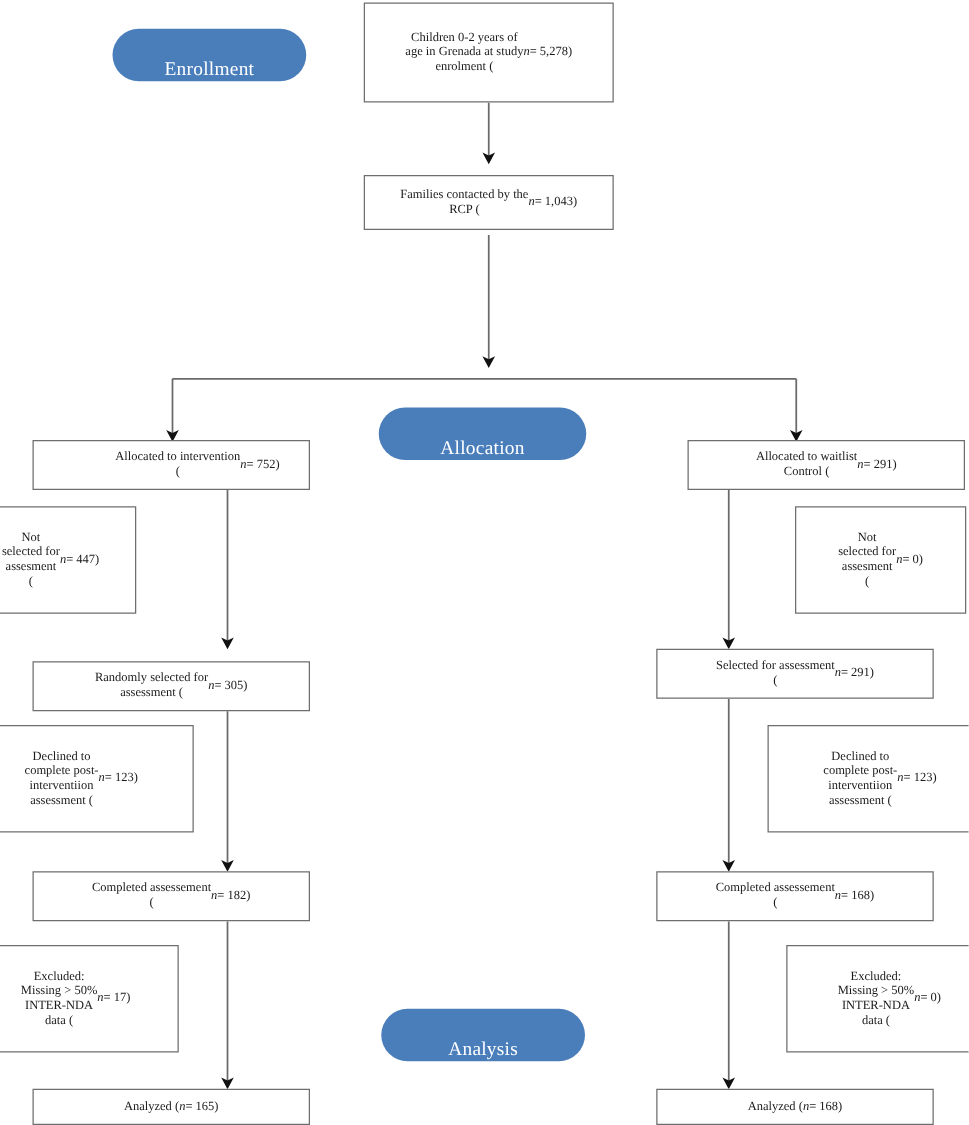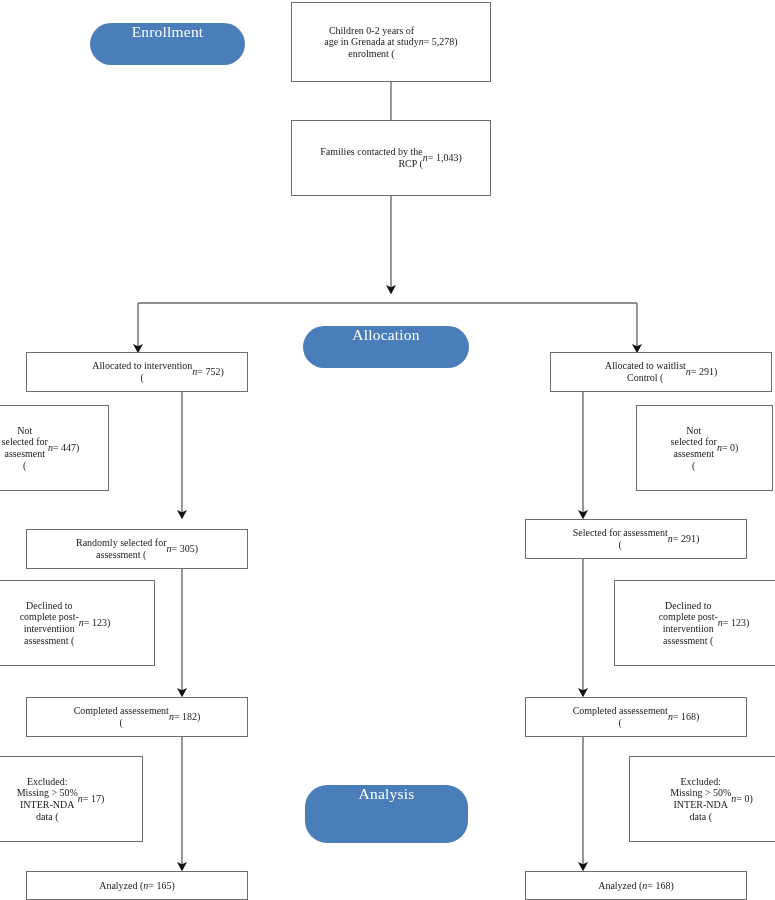--- a/index.html
+++ b/index.html
@@ -32,21 +32,21 @@
     white-space: pre-line;
     z-index: 3;
   }
   .stage {
     position: absolute;
     box-sizing: border-box;
     background: #4a7ebb;
     border-radius: 22px;
     color: #ffffff;
     display: flex;
-    align-items: flex-start;
+    align-items: flex-end;
     justify-content: center;
     text-align: center;
     font-size: 15.5px;
     letter-spacing: 0.2px;
     z-index: 4;
   }
   svg#wires {
     position: absolute;
     left: 0;
     top: 0;
@@ -93,27 +93,27 @@
   </svg>
 
   <div class="stage" style="left:90px; top:23px; width:155px; height:42px;">
     <span>Enrollment</span>
   </div>
 
   <div class="stage" style="left:303px; top:326px; width:166px; height:42px;">
     <span>Allocation</span>
   </div>
 
-  <div class="stage" style="left:305px; top:785px; width:163px; height:58px;">
+  <div class="stage" style="left:305px; top:807px; width:163px; height:42px;">
     <span>Analysis</span>
   </div>
 
   <div class="box" style="left:291px; top:2px; width:200px; height:80px;">Children 0-2 years of<br>age in Grenada at study<br>enrolment (<span class="ital">n</span> = 5,278)</div>
 
-  <div class="box" style="left:291px; top:120px; width:200px; height:76px;text-align:right;">Families contacted by the<br>RCP (<span class="ital">n</span> = 1,043)</div>
+  <div class="box" style="left:291px; top:140px; width:200px; height:44px;">Families contacted by the<br>RCP (<span class="ital">n</span> = 1,043)</div>
 
   <div class="box" style="left:26px; top:352px; width:222px; height:40px;padding-left:46px;">Allocated to intervention<br>(<span class="ital">n</span> = 752)</div>
 
   <div class="box" style="left:-28px; top:405px; width:137px; height:86px;">Not<br>selected for<br>assesment<br>(<span class="ital">n</span> = 447)</div>
 
   <div class="box" style="left:26px; top:519px; width:222px; height:40px;margin-top:10px;">Randomly selected for<br>assessment (<span class="ital">n</span> = 305)</div>
 
   <div class="box" style="left:-25px; top:580px; width:180px; height:86px;">Declined to<br>complete post-<br>interventiion<br>assessment (<span class="ital">n</span> = 123)</div>
 
   <div class="box" style="left:26px; top:697px; width:222px; height:40px;">Completed assessement<br>(<span class="ital">n</span> = 182)</div>

